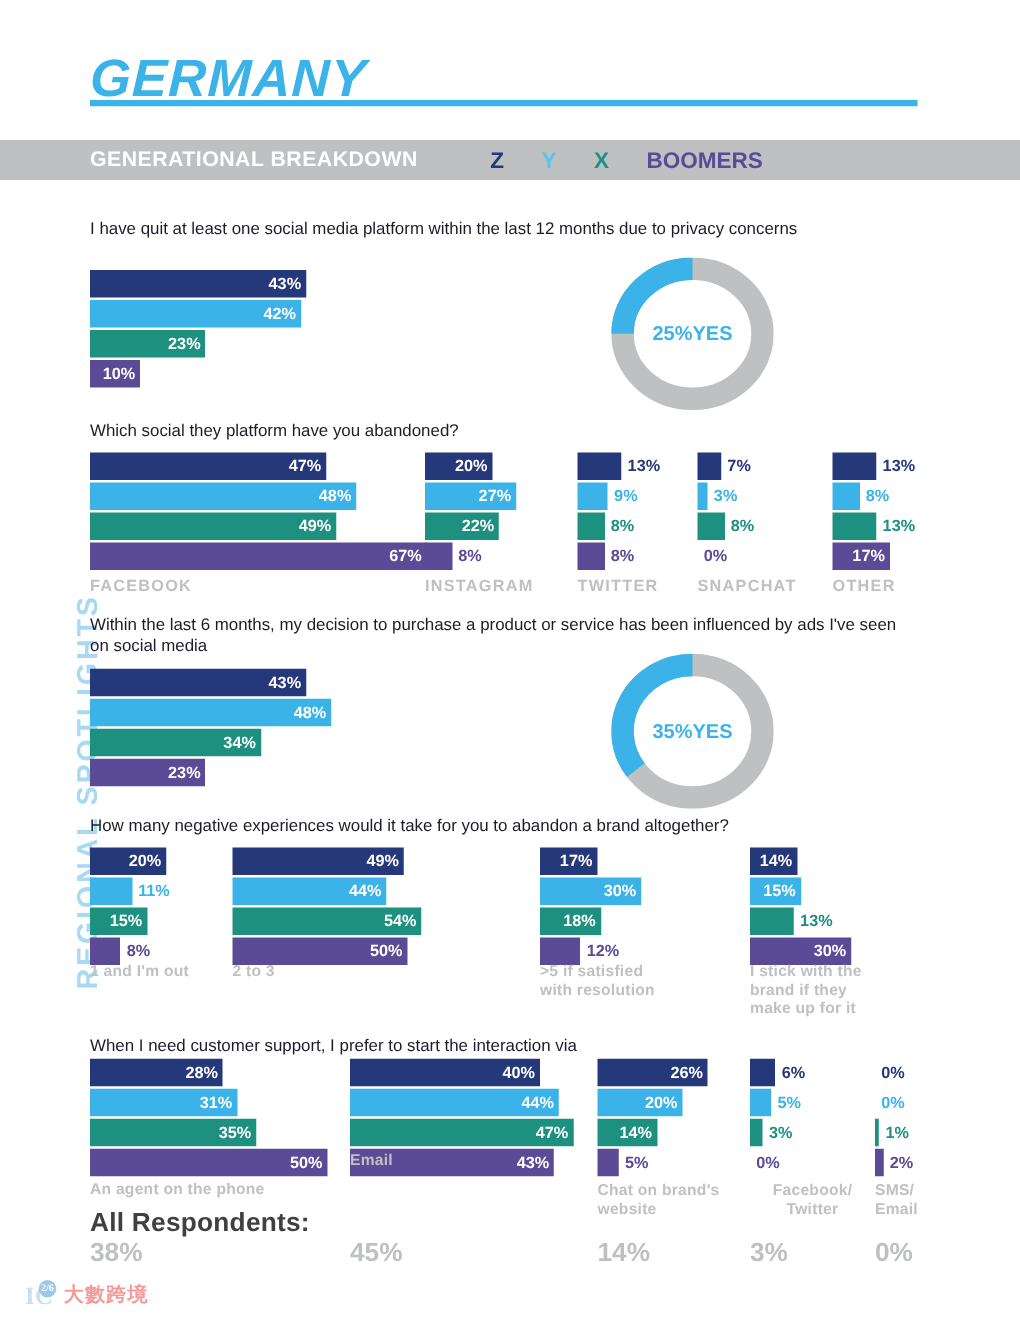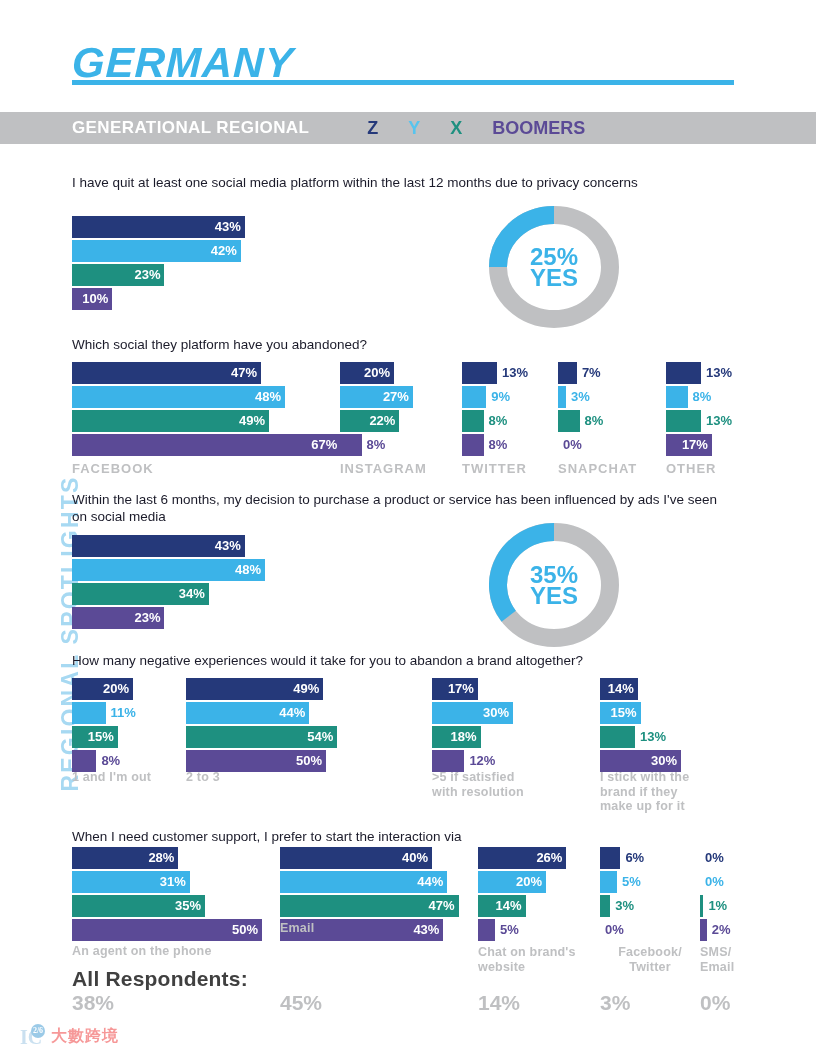--- a/index.html
+++ b/index.html
@@ -90,22 +90,22 @@
     position:absolute;
     font-size:12.5px;font-weight:bold;color:#bfc0c2;line-height:14.5px;
     white-space:pre-line;letter-spacing:.2px;
   }
   .cat-label.caps{letter-spacing:1px;font-size:13px;}
 
   
   .donut{position:absolute;}
   .donut-center{
     position:absolute;left:0;top:0;width:100%;height:100%;
-    display:flex;flex-direction:column;align-items:center;justify-content:center;
-    font-size:24px;font-weight:bold;color:#3bb3e8;line-height:21px;
+    display:flex;flex-direction:row;align-items:center;justify-content:center;
+    font-size:16px;font-weight:bold;color:#3bb3e8;line-height:21px;
   }
 
   
   .allresp-title{
     position:absolute;font-size:21px;font-weight:bold;color:#404040;letter-spacing:.2px;
   }
   .allresp-val{
     position:absolute;font-size:21px;font-weight:bold;color:#bfc0c2;
   }
 
@@ -134,21 +134,21 @@
 <div class="page">
 
   <div class="side-label">REGIONAL SPOTLIGHTS</div>
 
   <div class="country-wrap">
     <div class="country-title">GERMANY</div>
     <div class="country-rule"></div>
   </div>
 
   <div class="gen-band">
-    <div class="gen-title">GENERATIONAL REGIONAL</div>
+    <div class="gen-title">GENERATIONAL BREAKDOWN</div>
     <div class="gen-keys">
       <span class="k-z">Z</span>
       <span class="k-y">Y</span>
       <span class="k-x">X</span>
       <span class="k-b">BOOMERS</span>
     </div>
   </div>
 
   <div class="section" style="top:174px;">
     <div class="q-text">I have quit at least one social media platform within the last 12 months due to privacy concerns</div>

